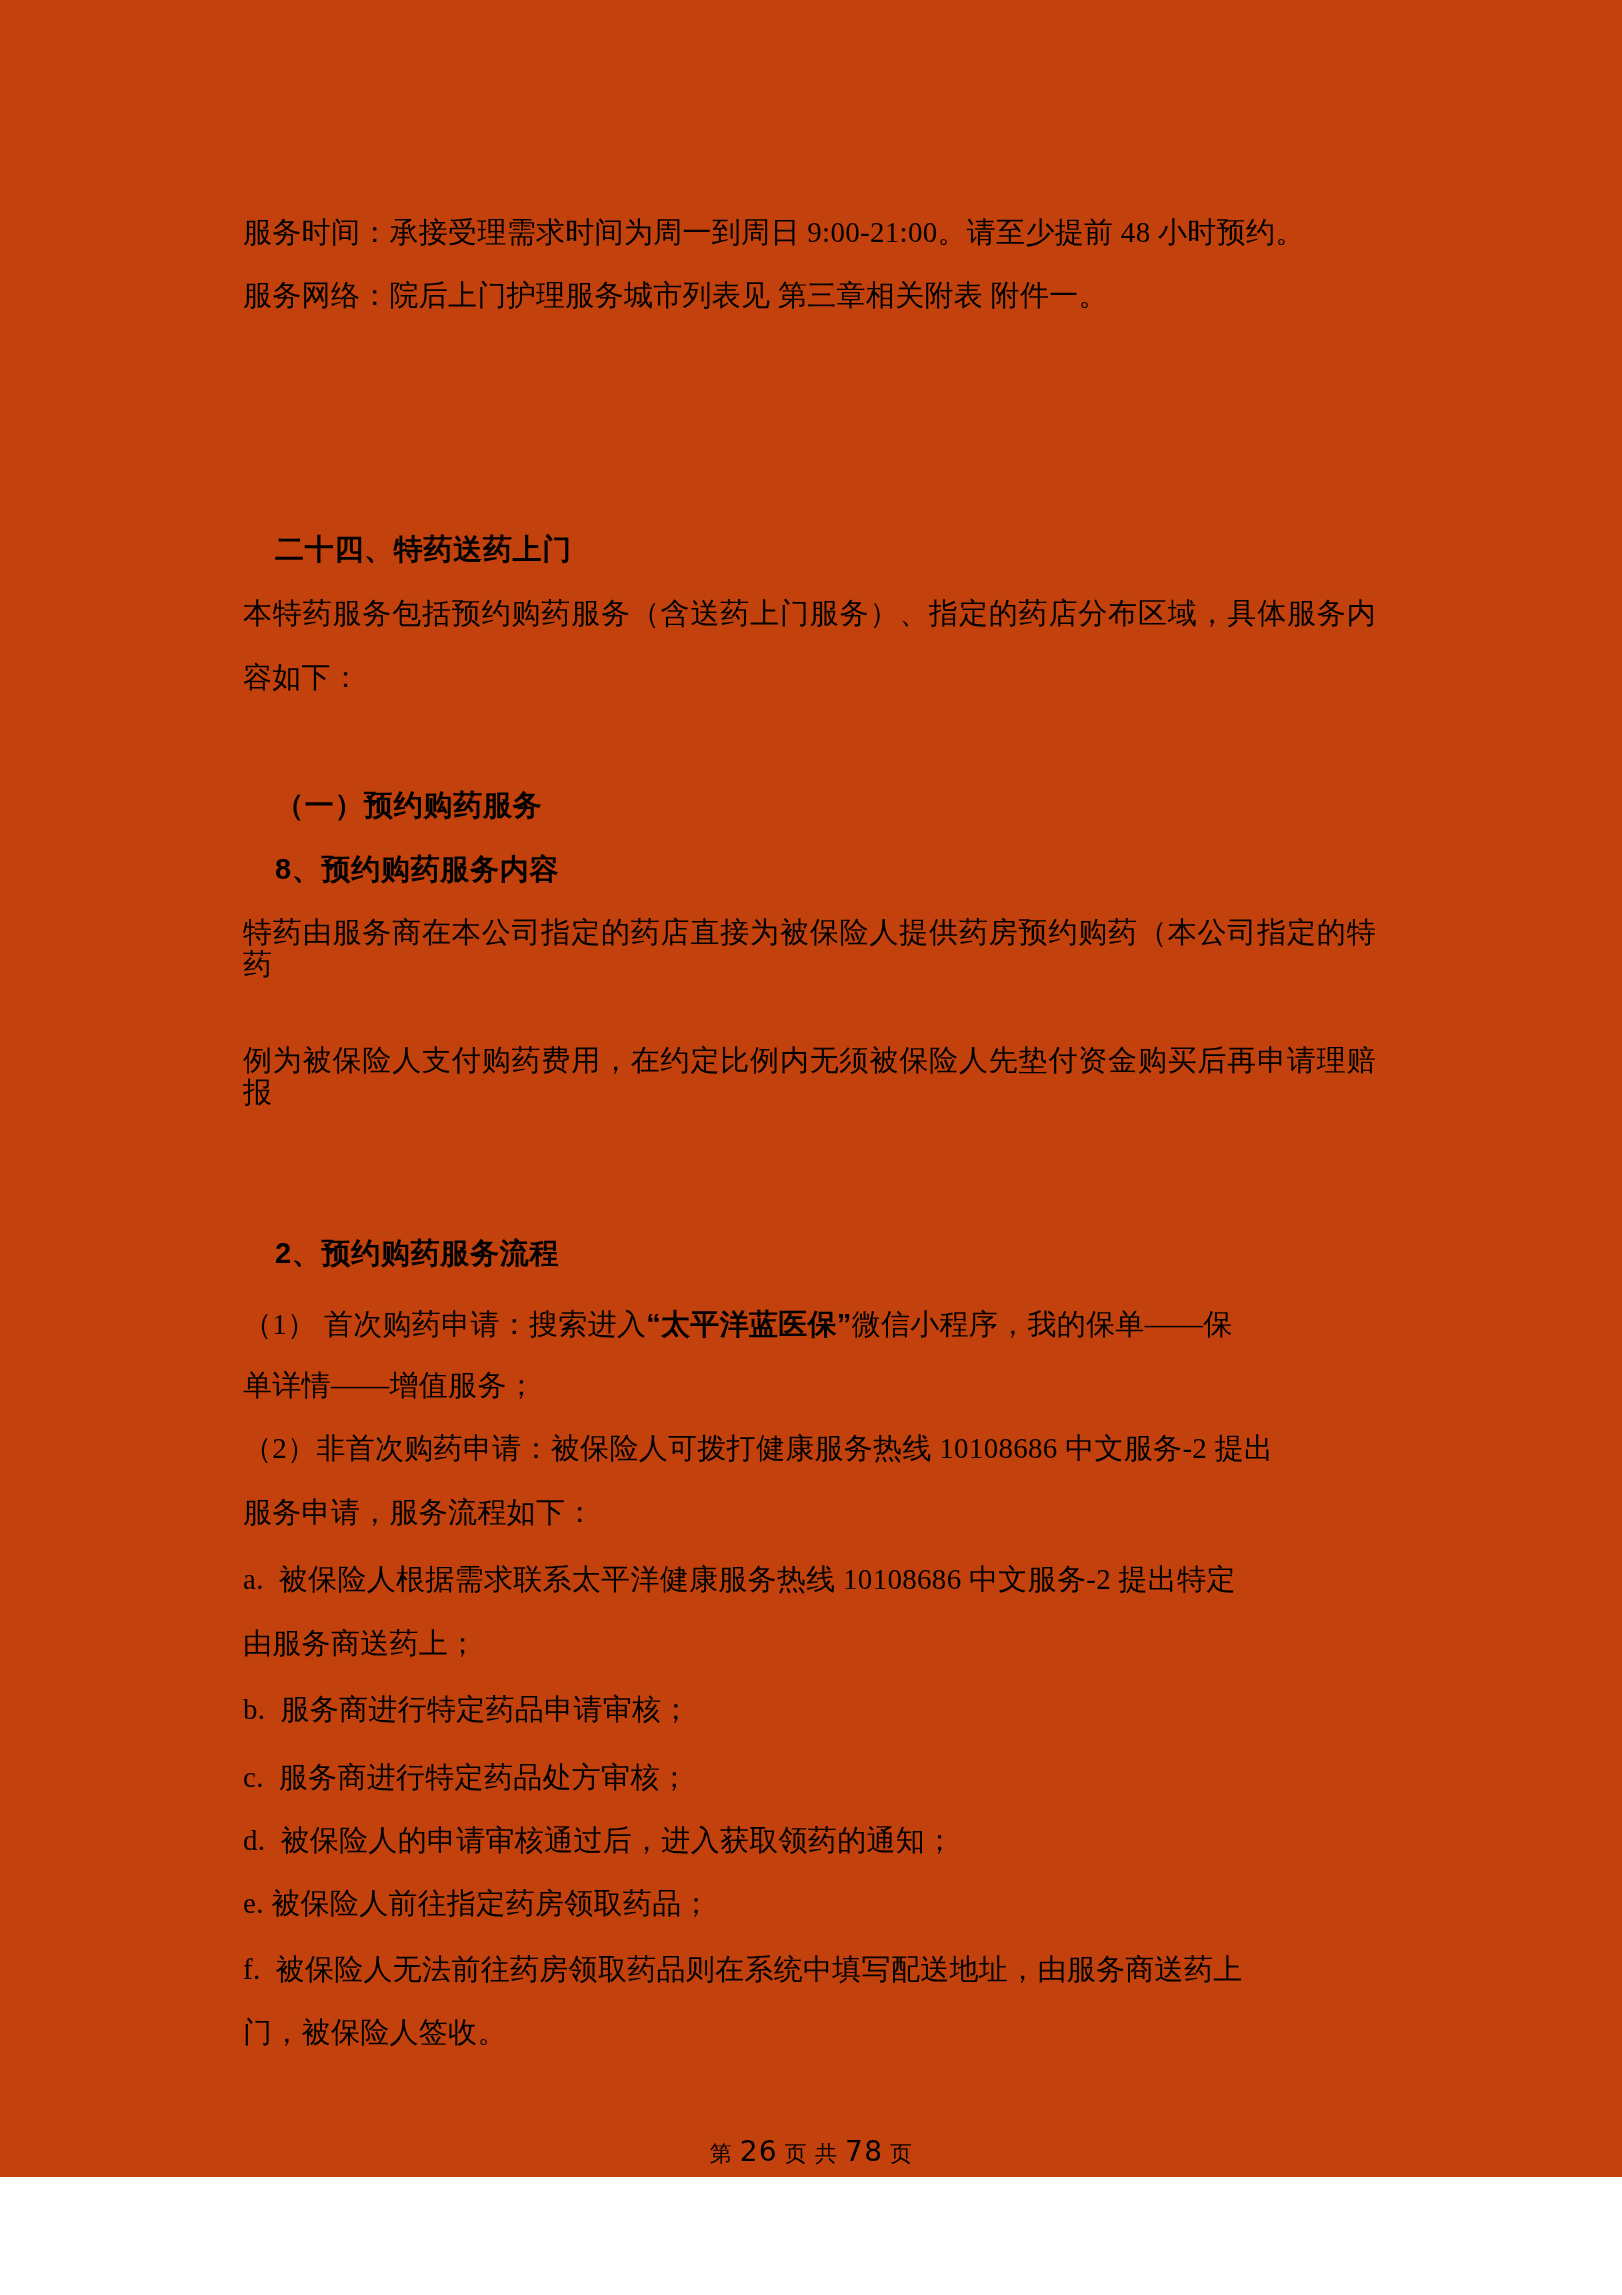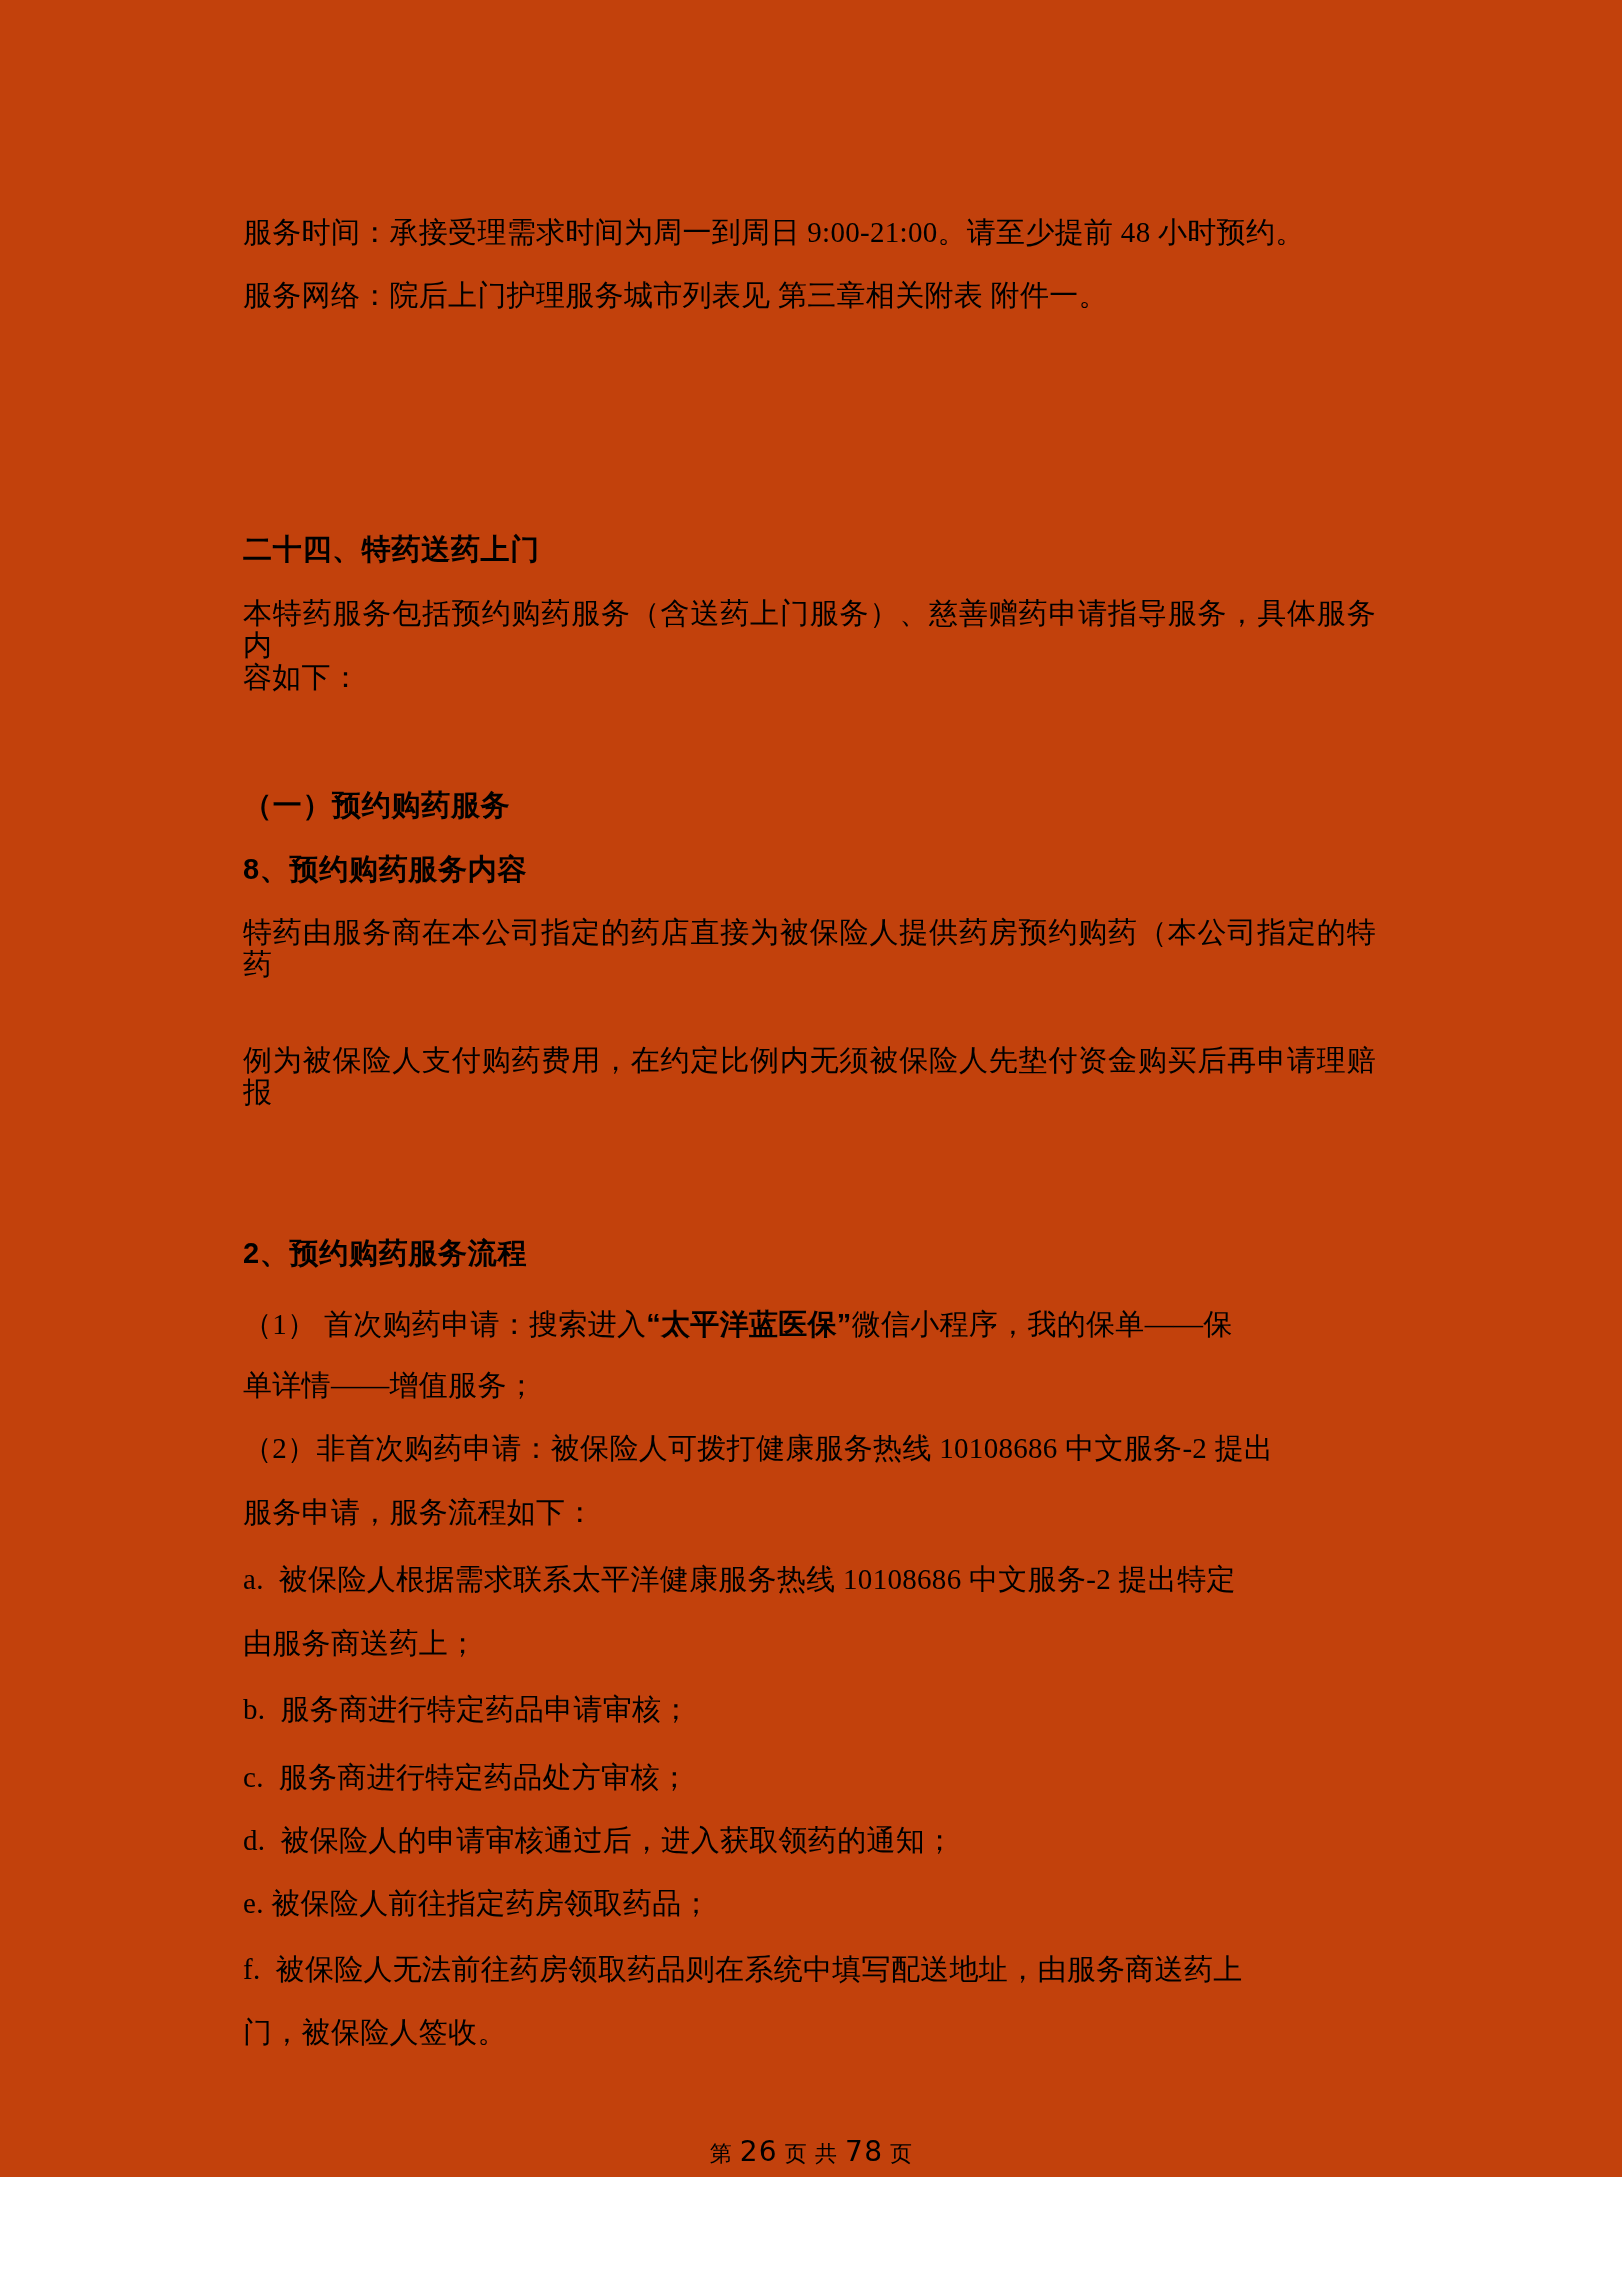--- a/index.html
+++ b/index.html
@@ -18,20 +18,21 @@
     width: 1133px;
     font-size: 29px;
     line-height: 1.12;
     white-space: pre-wrap;
     letter-spacing: 0.3px;
   }
   .hd {
     font-weight: 700;
     font-family: "Liberation Sans", sans-serif;
     letter-spacing: 0.7px;
+    margin-left: 32px;
   }
   .b {
     font-weight: 700;
     font-family: "Liberation Sans", sans-serif;
   }
   .just {
     text-align: justify;
     text-align-last: justify;
   }
   .footer {
@@ -50,21 +51,21 @@
 </style>
 </head>
 <body>
 
 <main class="page">
 
   <div class="ln" style="top:216px">服务时间：承接受理需求时间为周一到周日 9:00-21:00。请至少提前 48 小时预约。</div>
   <div class="ln" style="top:279px">服务网络：院后上门护理服务城市列表见 第三章相关附表 附件一。</div>
 
   <div class="ln hd" style="top:533px">二十四、特药送药上门</div>
-  <div class="ln just" style="top:597px">本特药服务包括预约购药服务（含送药上门服务）、慈善赠药申请指导服务，具体服务内</div>
+  <div class="ln just" style="top:597px">本特药服务包括预约购药服务（含送药上门服务）、指定的药店分布区域，具体服务内</div>
   <div class="ln" style="top:661px">容如下：</div>
 
   <div class="ln hd" style="top:789px">（一）预约购药服务</div>
   <div class="ln hd" style="top:853px">8、预约购药服务内容</div>
 
   <div class="ln just" style="top:916px">特药由服务商在本公司指定的药店直接为被保险人提供药房预约购药（本公司指定的特药</div>
   <div class="ln just" style="top:1044px">例为被保险人支付购药费用，在约定比例内无须被保险人先垫付资金购买后再申请理赔报</div>
 
   <div class="ln hd" style="top:1237px">2、预约购药服务流程</div>
 

